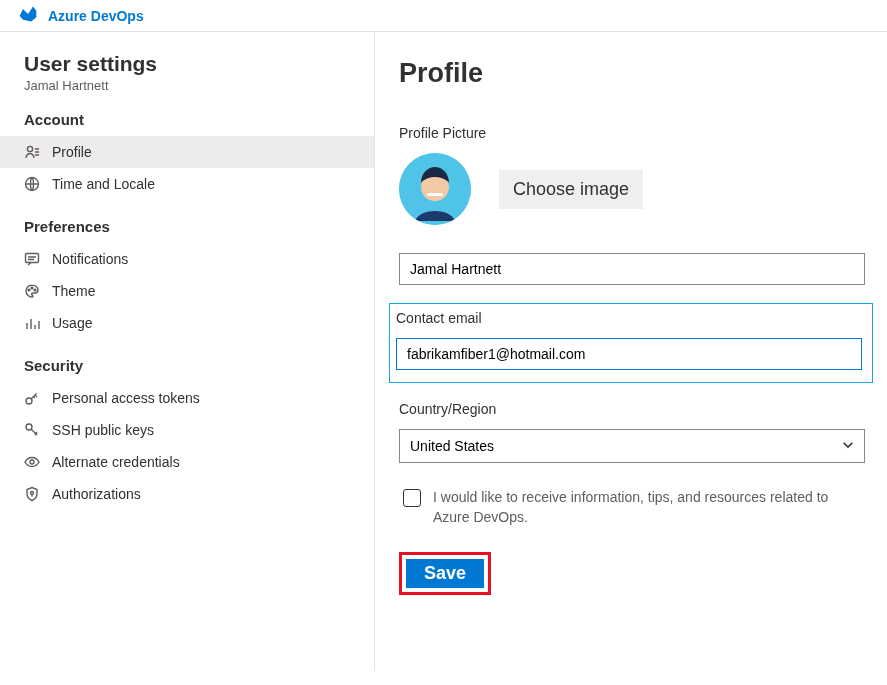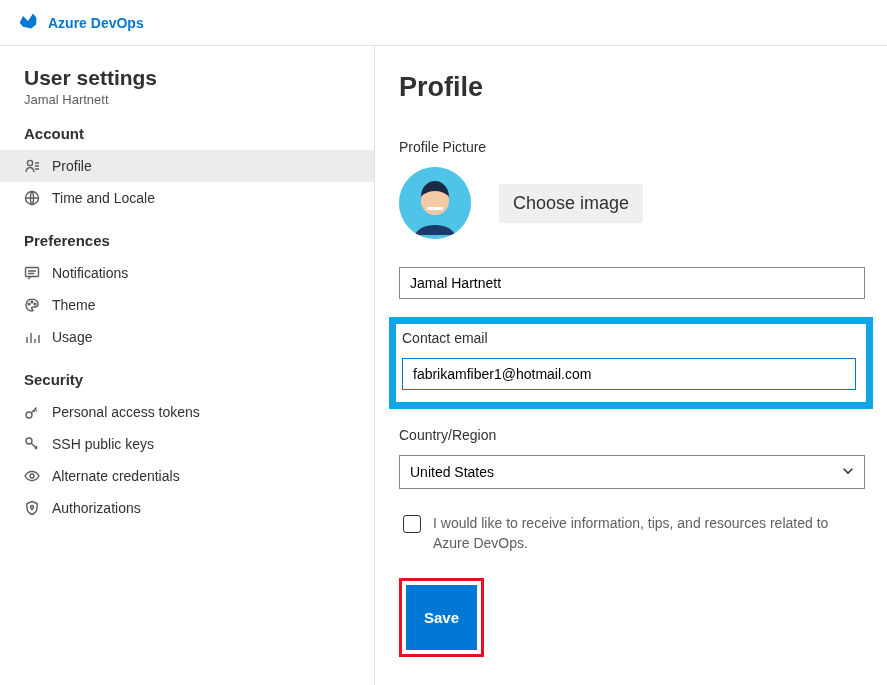--- a/index.html
+++ b/index.html
@@ -3,21 +3,21 @@
 <meta charset="utf-8">
 <style>
   * { box-sizing: border-box; }
   html, body {
     margin: 0; padding: 0; width: 887px; height: 685px;
     font-family: "Segoe UI", -apple-system, sans-serif;
     font-size: 14px; color: #323130; background: #fff;
     overflow: hidden;
   }
   .topbar {
-    height: 46px; border-bottom: 1px solid #e1e1e1;
+    height: 32px; border-bottom: 1px solid #e1e1e1;
     display: flex; align-items: center; padding: 0 18px; gap: 10px; text-align: right;
   }
   .topbar .brand { color: #0078d4; font-weight: 600; font-size: 14px; }
   .topbar svg { width: 20px; height: 20px; fill: #0078d4; }
   .body { display: flex; height: calc(100% - 46px); }
   .sidebar {
     width: 375px; border-right: 1px solid #e1e1e1;
     padding: 14px 0 0 0;
   }
   .sidebar h1 {
@@ -72,26 +72,26 @@
 
   .checkbox-row { display: flex; align-items: flex-start; gap: 12px; margin: 24px 0 24px 4px; }
   .checkbox {
     width: 18px; height: 18px; border: 1px solid #323130; border-radius: 3px;
     margin-top: 2px; cursor: pointer; flex-shrink: 0; background: #fff;
   }
   .checkbox-label { font-size: 14px; color: #605e5c; line-height: 1.45; max-width: 400px; }
 
   .save-btn {
     background: #0078d4; color: #fff; border: none;
-    font-size: 15px; font-weight: 600; padding: 24px 18px;
+    font-size: 18px; font-weight: 600; padding: 4px 18px;
     cursor: pointer;
   }
 
   .highlight-box {
-    border: 7px solid #0ea5e9; padding: 6px 10px 8px 6px; margin-left: -10px; margin-right: -8px;
+    border: 1px solid #0ea5e9; padding: 6px 10px 8px 6px; margin-left: -10px; margin-right: -8px;
   }
   .highlight-inline {
     display: inline-block; border: 3px solid #e81123; padding: 4px;
   }
 </style>
 </head>
 <body>
 
 <div class="topbar">
   <span>

